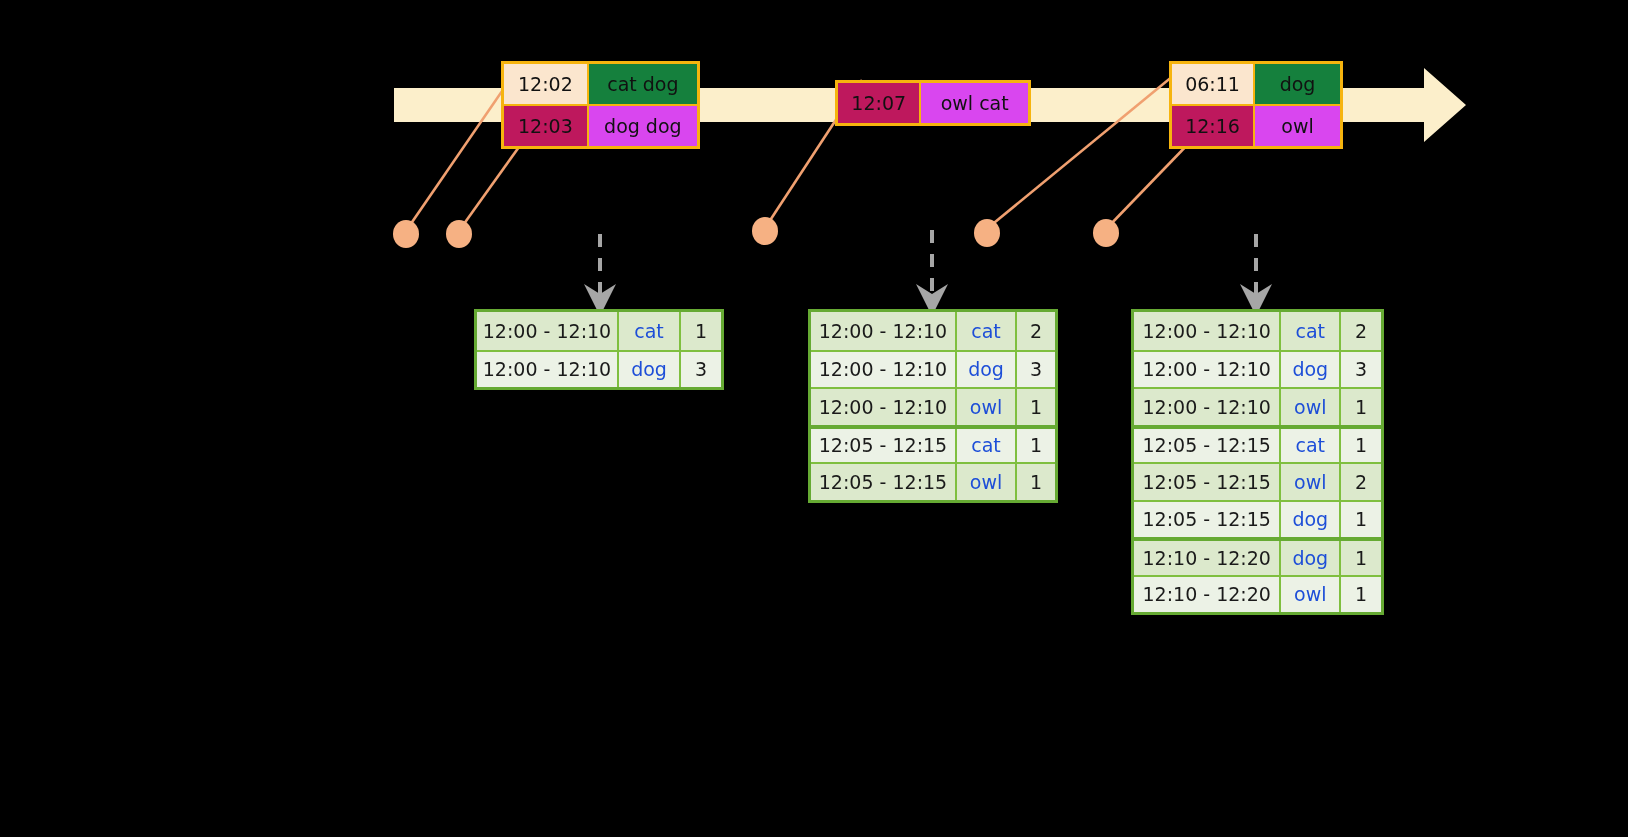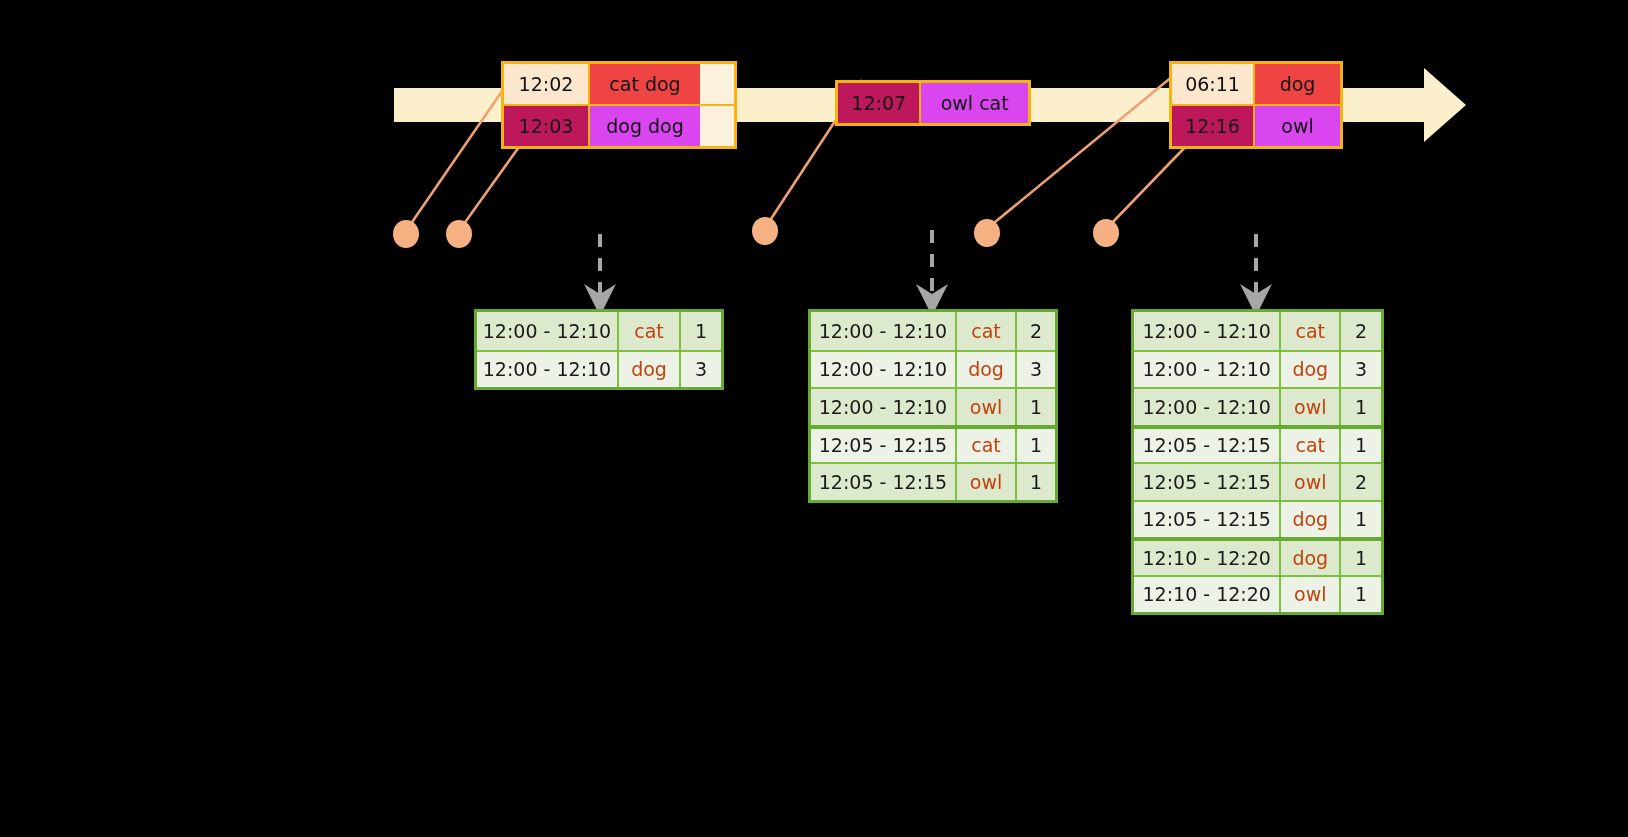--- a/index.html
+++ b/index.html
@@ -58,21 +58,21 @@
   .event-words {
     width: 110px;
     display: flex;
     align-items: center;
     justify-content: center;
     font-size: 19px;
     color: #111111;
     box-sizing: border-box;
   }
   .evr-shade .event-time { background: #FBE6CE; }
-  .evr-shade .event-words { background: #ef4444; }
+  .evr-shade .event-words { background: #15803d; }
   .evr-light .event-time { background: #be185d; }
   .evr-light .event-words { background: #d946ef; }
 
   
   .result-table {
     position: absolute;
     border: 3px solid #66AA33;
     box-sizing: border-box;
     background: #ffffff;
     display: flex;
@@ -90,21 +90,21 @@
     width: 142px;
     display: flex; align-items: center; justify-content: center;
     font-size: 19px; color: #1a1a1a;
     box-sizing: border-box;
     border-right: 2px solid #7FBF3F;
     text-align: right;
   }
   .rt-word {
     width: 62px;
     display: flex; align-items: center; justify-content: center;
-    font-size: 19px; color: #c2410c;
+    font-size: 19px; color: #1d4ed8;
     box-sizing: border-box;
     border-right: 2px solid #7FBF3F;
   }
   .rt-cnt {
     width: 40px;
     display: flex; align-items: center; justify-content: center;
     font-size: 19px; color: #1a1a1a;
     box-sizing: border-box;
   }
   .rt-shade .rt-win, .rt-shade .rt-word, .rt-shade .rt-cnt { background: #DCE9CC; }
@@ -150,21 +150,21 @@
       <ellipse cx="1106" cy="233" rx="13" ry="14" fill="#F6B183"></ellipse>
     </g>
 
     <g stroke="#A6A6A6" stroke-width="4" fill="none" stroke-dasharray="13 11">
       <line x1="600" y1="234" x2="600" y2="300" marker-end="url(#grayhead)"></line>
       <line x1="932" y1="230" x2="932" y2="300" marker-end="url(#grayhead)"></line>
       <line x1="1256" y1="234" x2="1256" y2="300" marker-end="url(#grayhead)"></line>
     </g>
   </svg>
 
-  <div class="event-box" style="left:501px; top:61px; width:236px;">
+  <div class="event-box" style="left:501px; top:61px; width:199px;">
     <div class="event-row evr-shade">
       <div class="event-time">12:02</div>
       <div class="event-words">cat dog</div>
     </div>
     <div class="event-row evr-light">
       <div class="event-time">12:03</div>
       <div class="event-words">dog dog</div>
     </div>
   </div>
 

